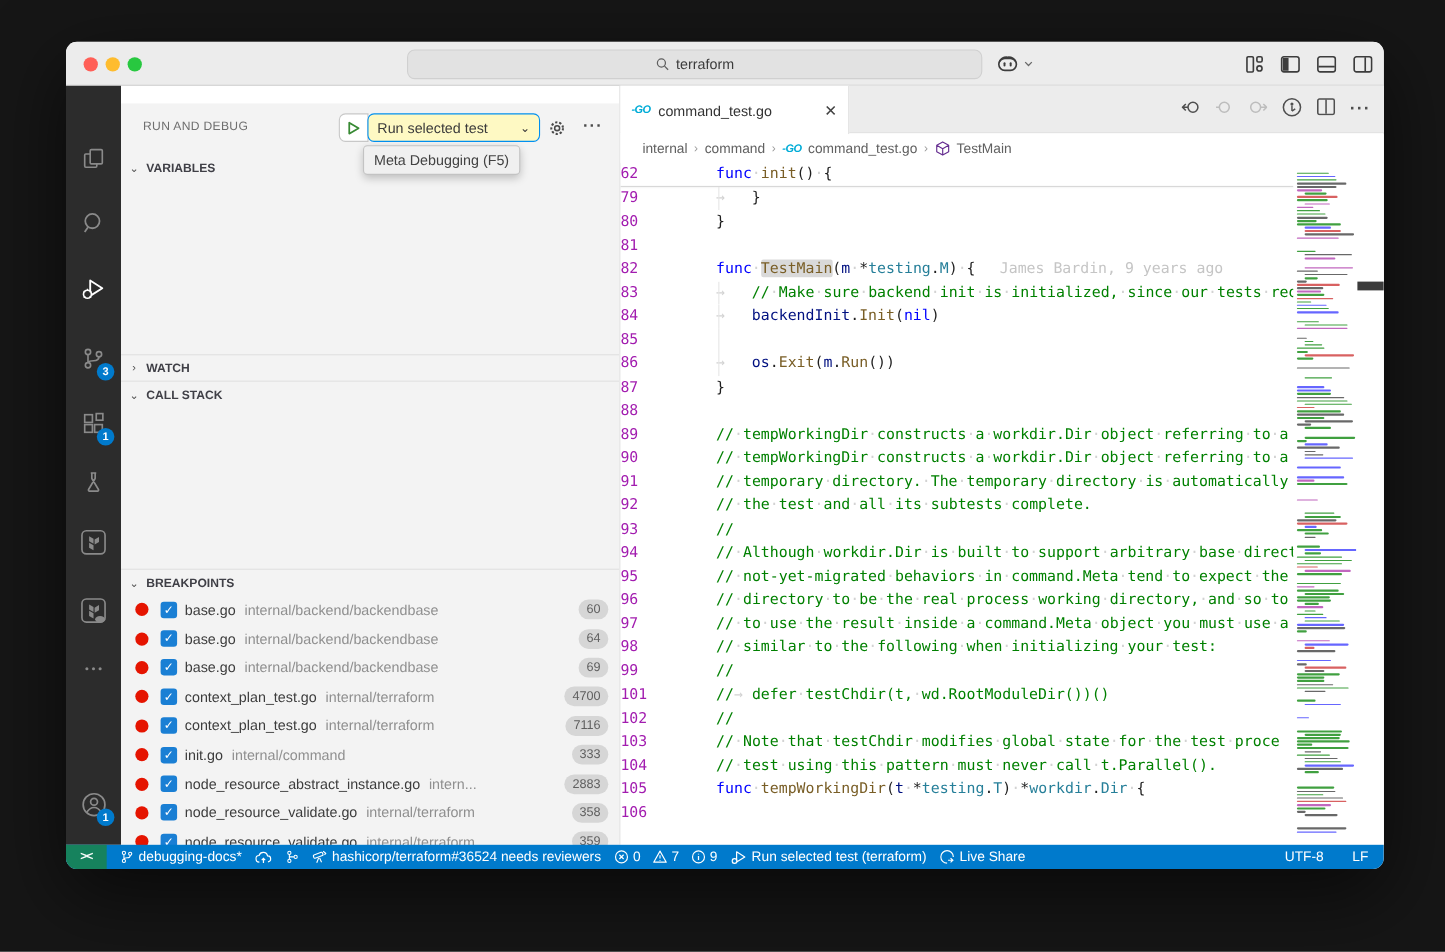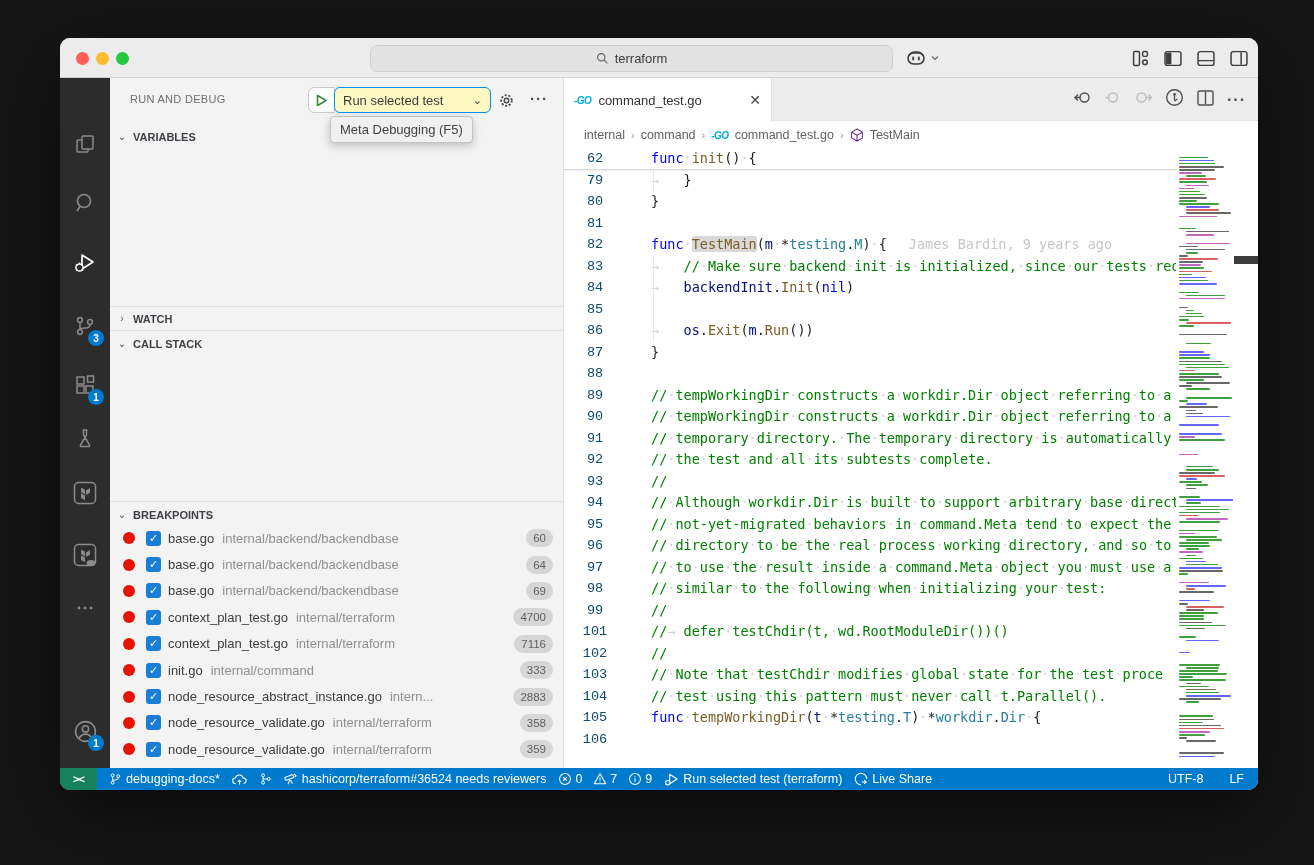--- a/index.html
+++ b/index.html
@@ -27,21 +27,21 @@
 
   
   .activitybar { position:absolute; left:0; top:40px; width:50px; height:690px; background:#2c2c2c; }
   .ab-item { position:absolute; left:0; width:50px; height:40px; display:flex; align-items:center; justify-content:center; }
   .ab-item svg { display:block; }
   .abadge { position:absolute; right:6px; bottom:0px; min-width:16px; height:16px; border-radius:8px;
     background:#007acc; color:#fff; font-size:10px; font-weight:bold;
     display:flex; align-items:center; justify-content:center; padding:0 3px; }
 
   
-  .sidebar { position:absolute; left:50px; top:40px; width:453px; height:690px; background:#f3f3f3; overflow:hidden; }
+  .sidebar { position:absolute; left:50px; top:56px; width:453px; height:690px; background:#f3f3f3; overflow:hidden; }
   .sb-title { position:absolute; left:20px; top:15px; font-size:11px; color:#6f6f6f; letter-spacing:.3px; }
   .play-btn { position:absolute; left:198px; top:9px; width:27px; height:26px; background:#fff;
     border:1px solid #c8c8c8; border-radius:6px 0 0 6px; display:flex; align-items:center; justify-content:center; }
   .debug-dd { position:absolute; left:224px; top:9px; width:157px; height:26px; background:#fef9c3;
     border:1.5px solid #0090f1; border-radius:6px; display:flex; align-items:center;
     padding:0 8px; font-size:13px; color:#3b3b3b; }
   .debug-dd .chev { margin-left:auto; color:#3b3b3b; font-size:11px; }
   .sb-gear { position:absolute; left:388px; top:14px; } .sb-dots { position:absolute; left:420px; top:12px;
     color:#4a4a4a; font-size:15px; letter-spacing:1px; font-weight:bold;}
   .tooltip { position:absolute; left:220px; top:38px; height:27px; background:#f0f0f0;
@@ -70,21 +70,21 @@
   .go-badge { color:#00acd7; font-weight:bold; font-size:10px; letter-spacing:-.5px; font-style:italic; }
   .tab-close { margin-left:auto; color:#424242; font-size:14px; }
   .ed-actions { position:absolute; right:12px; top:0; height:43px; display:flex; align-items:center; gap:13px; }
   .breadcrumbs { position:absolute; left:0; top:44px; width:695px; height:26px; background:#fff;
     display:flex; align-items:center; padding-left:20px; gap:6px; font-size:12.5px; color:#616161; }
   .bc-sep { color:#9a9a9a; font-size:11px; }
   .code-area { position:absolute; left:0; top:70px; width:612px; height:620px; overflow:hidden;
     font-family:"DejaVu Sans Mono", monospace; font-size:13.5px; }
   .code-line { height:21.5px; line-height:21.5px; display:flex; white-space:pre; }
   .code-line.fold-line { border-bottom:1px solid #d8d8d8; box-shadow:0 1px 2px rgba(0,0,0,.08); }
-  .ln { width:62px; text-align:center; color:#0c4a6e; flex:0 0 auto;font-family:Liberation Mono, monospace; }
+  .ln { width:62px; text-align:left; color:#a21caf; flex:0 0 auto; }
   .code-content { position:relative; padding-left:25px; flex:1; overflow:hidden; }
   .iguide { position:absolute; left:27px; top:0; bottom:0; border-left:1px solid #e5e5e5; }
   .tk-kw { color:#0000ff; } .tk-fn { color:#795e26; } .tk-ty { color:#267f99; }
   .tk-va { color:#001080; } .tk-cm { color:#008000; } .tk-pl { color:#1f1f1f; }
   .tk-hl { color:#795e26; background:#d9d9d9; border-radius:2px; }
   .ws { color:#d2d2d2; }
   .tk-cm + .ws, .ws { }
   .blame { color:#c5c5c5; margin-left:22px; }
   .minimap { position:absolute; left:612px; top:70px; width:57px; height:620px; background:#fff; overflow:hidden; }
   .mm-line { position:absolute; height:1.7px; border-radius:1px; }

